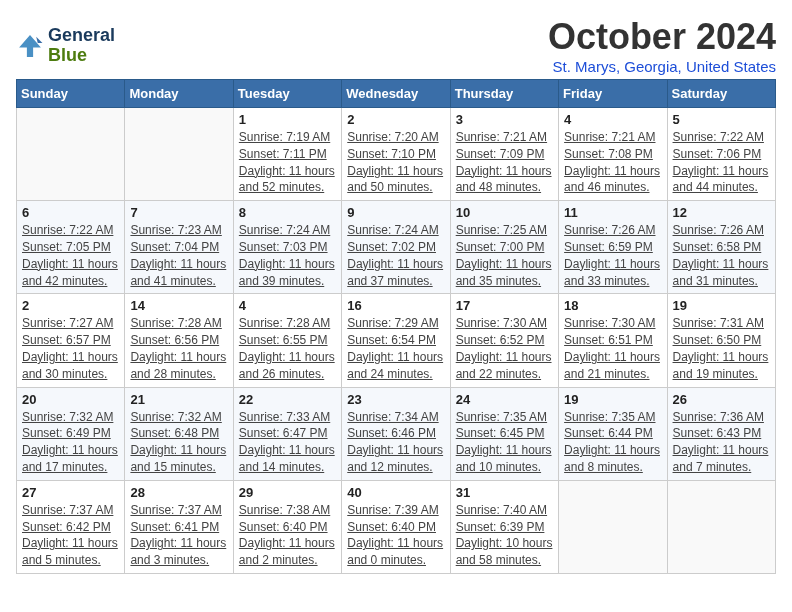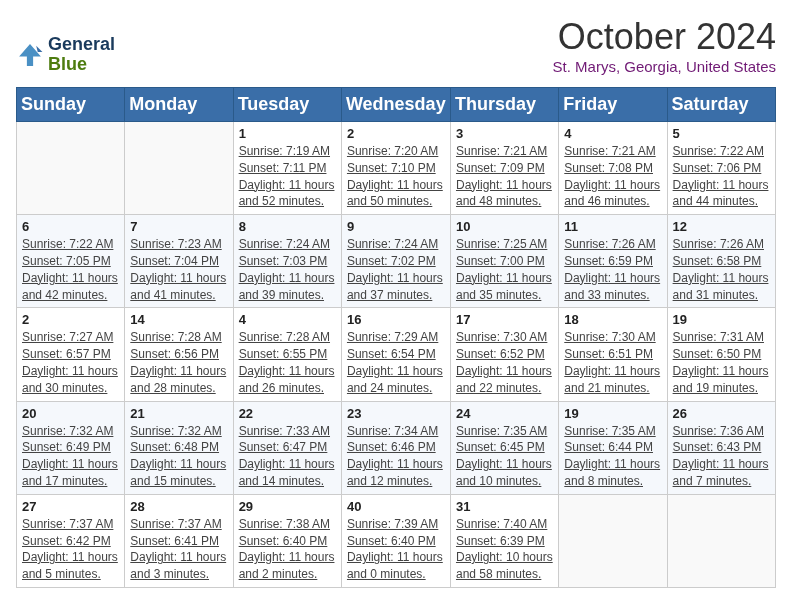--- a/index.html
+++ b/index.html
@@ -6,22 +6,22 @@
     body {
       font-family: Arial, sans-serif;
       background: #fff;
       width: 792px;
       min-height: 612px;
       padding: 16px;
     }
     .header {
       display: flex;
       justify-content: space-between;
-      align-items: flex-end;
-      margin-bottom: 12px;
+      align-items: center;
+      margin-bottom: 4px;
     }
     .logo {
       display: flex;
       align-items: center;
       gap: 4px;
     }
     .logo-text {
       font-size: 18px;
       font-weight: bold;
       color: #1a3a5c;
@@ -29,38 +29,38 @@
     }
     .logo-icon {
       width: 28px;
       height: 28px;
     }
     .title-area {
       text-align: right;
     }
     .month-title {
       font-size: 36px;
-      font-weight: normal;
+      font-weight: bold;
       color: #333;
     }
     .subtitle {
       font-size: 15px;
-      color: #701a75;
+      color: #1d4ed8;
     }
     .calendar {
       width: 100%;
       border-collapse: collapse;
       font-size: 11px;
     }
     .calendar thead th {
       background: #3a6ea8;
       color: #fff;
       padding: 6px 4px;
       text-align: left;
-      font-size: 18px;
+      font-size: 13px;
       font-weight: bold;
       border: 1px solid #2a5a8a;
     }
     .calendar tbody td {
       border: 1px solid #ccc;
       vertical-align: top;
       padding: 4px 5px;
       height: 88px;
       width: 108px;
       background: #fff;

